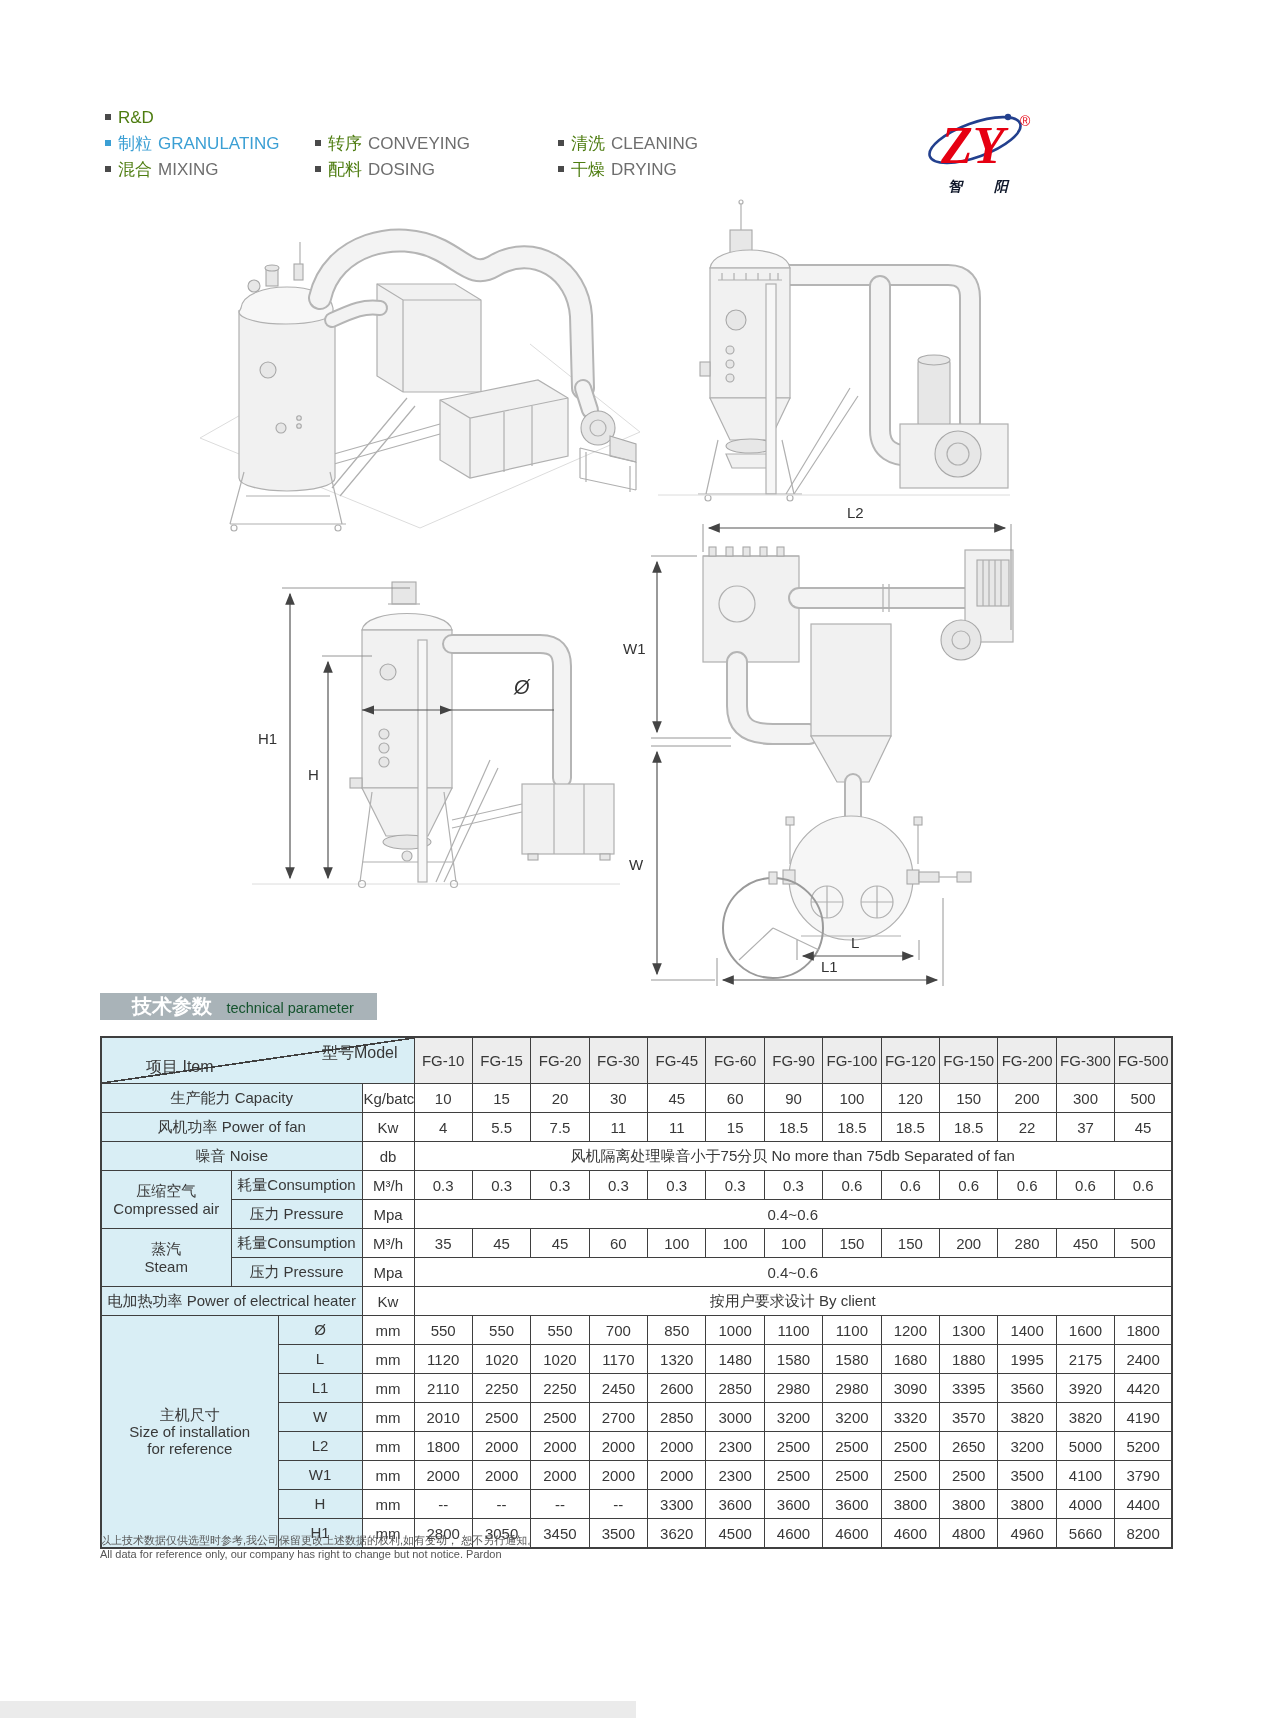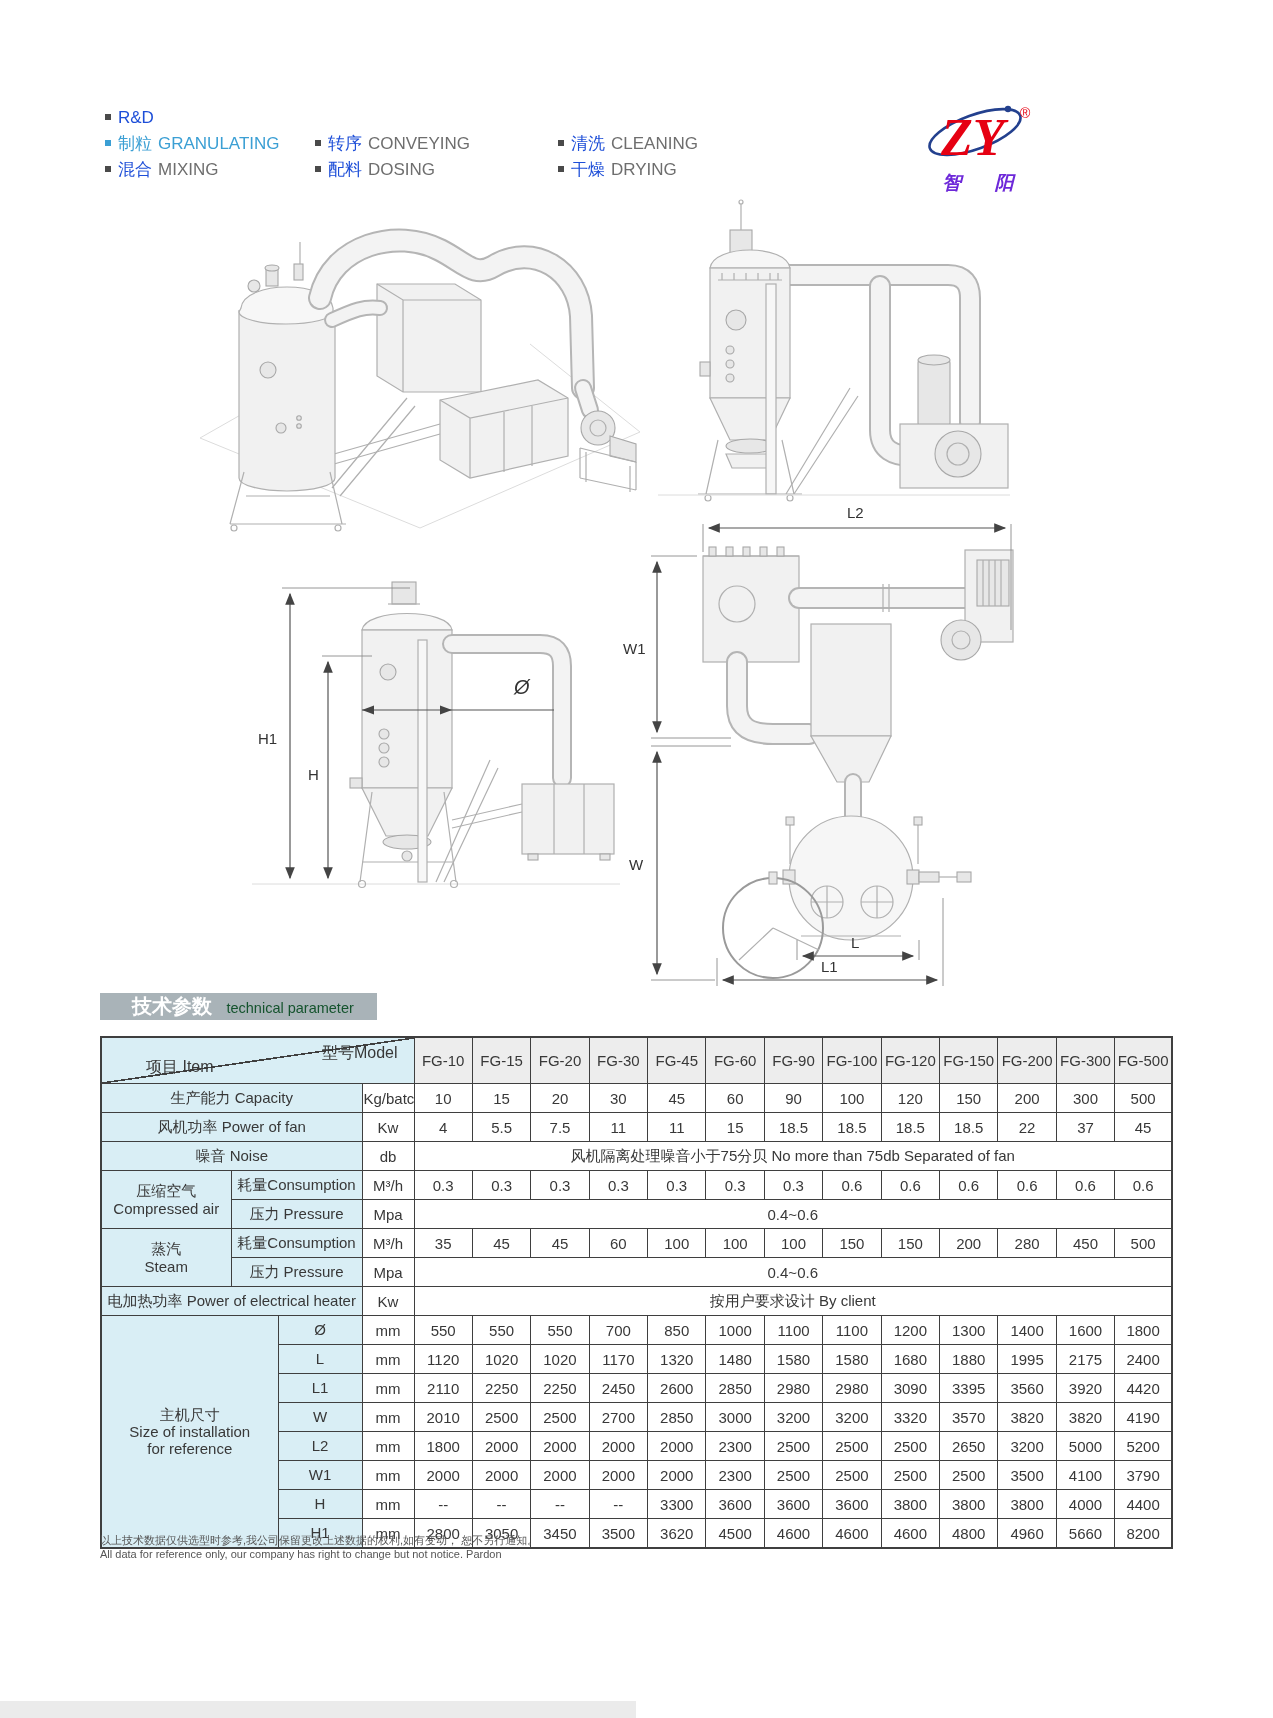--- a/index.html
+++ b/index.html
@@ -4,28 +4,28 @@
 <style>
   html,body{margin:0;padding:0;background:#fff;}
   .page{position:relative;width:1273px;height:1718px;background:#fff;overflow:hidden;
         font-family:"Liberation Sans",sans-serif;color:#3c3c3c;}
 
   
   .nav-col{position:absolute;}
   .nav-item{font-size:17px;line-height:26px;white-space:nowrap;color:#4d4d4d;}
   .nav-item .bullet{display:inline-block;width:6px;height:6px;background:#4a4a4a;
                     margin-right:7px;vertical-align:3px;}
-  .nav-item .nav-zh{color:#1d4ed8;margin-right:6px;}
+  .nav-item .nav-zh{color:#4d7c0f;margin-right:6px;}
   .nav-item .nav-en{color:#6e6e6e;}
   .nav-item.active .nav-zh,.nav-item.active .nav-en{color:#3b9fd4;}
   .nav-item.active .bullet{background:#3b9fd4;}
 
   
-  .logo{position:absolute;left:920px;top:100px;width:120px;text-align:center;}
-  .logo-sub{color:#6d28d9;font-weight:bold;font-size:19px;letter-spacing:14px;
+  .logo{position:absolute;left:920px;top:108px;width:120px;text-align:center;}
+  .logo-sub{color:#0f172a;font-weight:bold;font-size:14px;letter-spacing:14px;
             font-style:italic;margin-top:-4px;padding-left:10px;}
 
   
   .drawing{position:absolute;}
   .ln{stroke:#b0b0b0;fill:none;stroke-width:1.2;}
   .lt{stroke:#dcdcdc;fill:none;stroke-width:1;}
   .fill1{fill:#f1f1f1;stroke:#b0b0b0;stroke-width:1.2;}
   .fill2{fill:#e7e7e7;stroke:#a8a8a8;stroke-width:1.1;}
   .pipeO{fill:none;stroke:#b5b5b5;stroke-width:24;stroke-linecap:round;stroke-linejoin:round;}
   .pipeI{fill:none;stroke:#f3f3f3;stroke-width:20;stroke-linecap:round;stroke-linejoin:round;}

